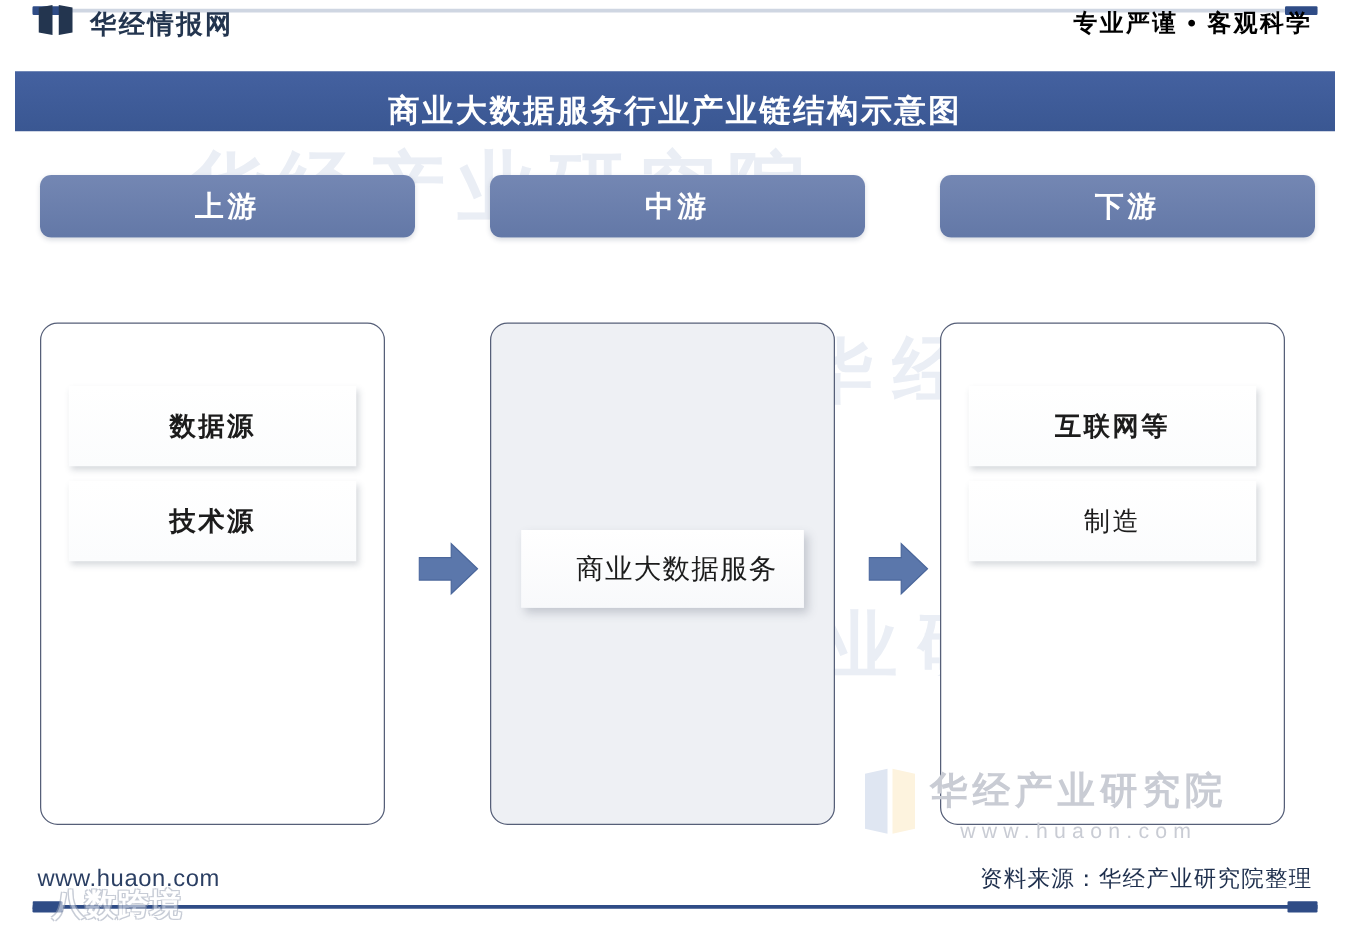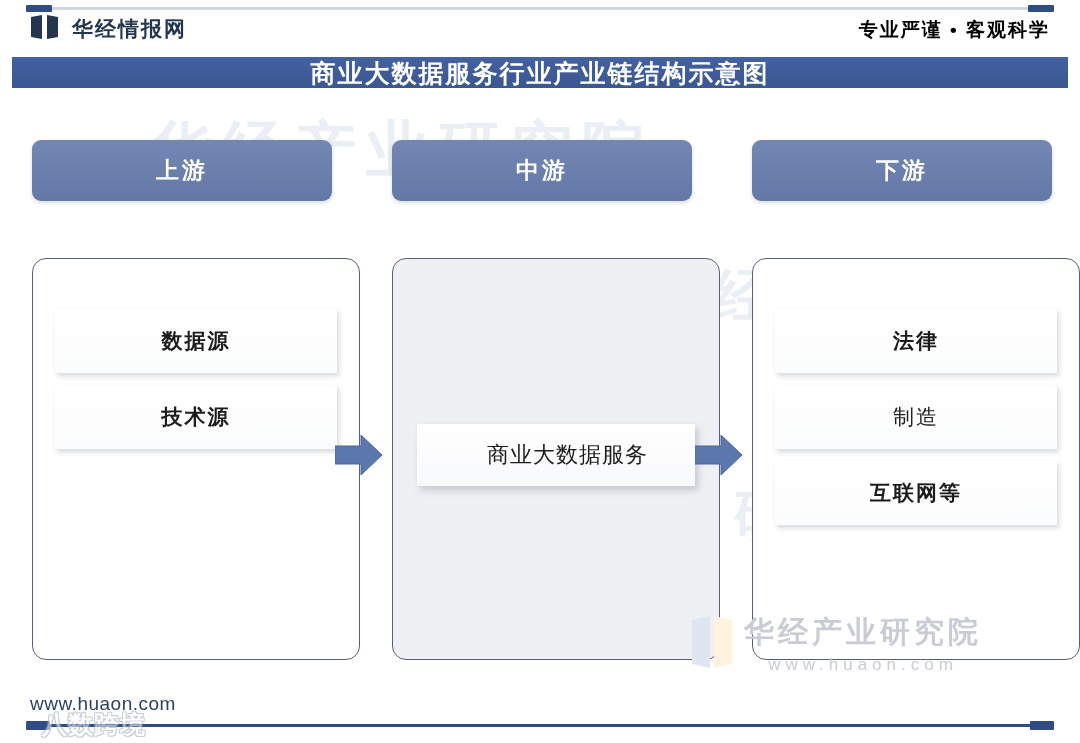--- a/index.html
+++ b/index.html
@@ -63,21 +63,21 @@
     background: #2f4c86;
     border-radius: 1px;
     z-index: 4;
   }
   .top-rule-cap.right {
     left: auto;
     right: 26px;
   }
   .header {
     position: absolute;
-    top: 11px;
+    top: 0;
     left: 0;
     width: 1080px;
     height: 40px;
     z-index: 5;
   }
   .brand {
     position: absolute;
     left: 30px;
     top: 4px;
     display: flex;
@@ -103,24 +103,24 @@
     letter-spacing: 2px;
     font-weight: bold;
   }
 
   
   .title-bar {
     position: absolute;
     top: 57px;
     left: 12px;
     width: 1056px;
-    height: 31px;
+    height: 48px;
     background: linear-gradient(180deg, #4461a0 0%, #3a5792 100%);
     display: flex;
-    align-items: flex-start;
+    align-items: flex-end;
     justify-content: center;
     z-index: 5;
   }
   .title-text {
     color: #ffffff;
     font-size: 25px;
     font-weight: bold;
     letter-spacing: 2px;
     font-family: "Liberation Serif", "DejaVu Serif", serif;
   }
@@ -137,40 +137,40 @@
   .column {
     position: absolute;
     top: 0;
     width: 300px;
   }
   .col-up   { left: 32px;  }
   .col-mid  { left: 392px; }
   .col-down { left: 752px; }
 
   .col-header {
-    height: 61px;
+    height: 50px;
     border-radius: 9px;
     background: linear-gradient(180deg, #7487b3 0%, #6378a7 100%);
     display: flex;
     align-items: center;
     justify-content: center;
     box-shadow: 0 2px 4px rgba(40,55,90,0.18);
   }
   .col-header-text {
     color: #ffffff;
     font-size: 23px;
     font-weight: bold;
     letter-spacing: 3px;
     font-family: "Liberation Serif", "DejaVu Serif", serif;
   }
 
   .col-body {
     position: absolute;
     top: 118px;
-    width: 328px;
+    width: 276px;
     height: 402px;
     box-sizing: border-box;
     border: 1.5px solid #565f78;
     border-radius: 14px;
     background: #ffffff;
   }
   .col-body.filled {
     background: #eef0f4;
   }
   .col-items {
@@ -408,27 +408,24 @@
       </svg>
     </div>
 
     <div class="column col-down">
       <div class="col-header">
         <span class="col-header-text">下游</span>
       </div>
       <div class="col-body">
         <div class="col-items">
           <div class="item-card strong">
-            <span class="item-text">法律</span>
+            <span class="item-text">互联网等</span>
           </div>
           <div class="item-card">
             <span class="item-text">制造</span>
-          </div>
-          <div class="item-card strong">
-            <span class="item-text">互联网等</span>
           </div>
         </div>
       </div>
     </div>
 
   </div>
 
   <div class="center-watermark">
     <span>
       <svg width="44" height="56" viewBox="0 0 44 56" aria-hidden="true">
@@ -437,20 +434,21 @@
       </svg>
     </span>
     <span class="cw-text-wrap">
       <span class="cw-title">华经产业研究院</span>
       <span class="cw-url">www.huaon.com</span>
     </span>
   </div>
 
   <div class="footer">
     <div class="footer-url">www.huaon.com</div>
+    <div class="footer-source">资料来源：华经产业研究院整理</div>
     <div class="footer-rule"></div>
     <div class="footer-rule-cap"></div>
     <div class="footer-rule-cap right"></div>
   </div>
 
   <div class="overlay-watermark">
     <span>
       <svg width="34" height="30" viewBox="0 0 34 30" aria-hidden="true">
         <path d="M3 6 C12 -1, 26 1, 31 9 C24 4, 13 4, 7 10 Z" fill="#ffffff" opacity="0.85"></path>
         <circle cx="13" cy="17" r="8" fill="none" stroke="#ffffff" stroke-width="3" opacity="0.85"></circle>

